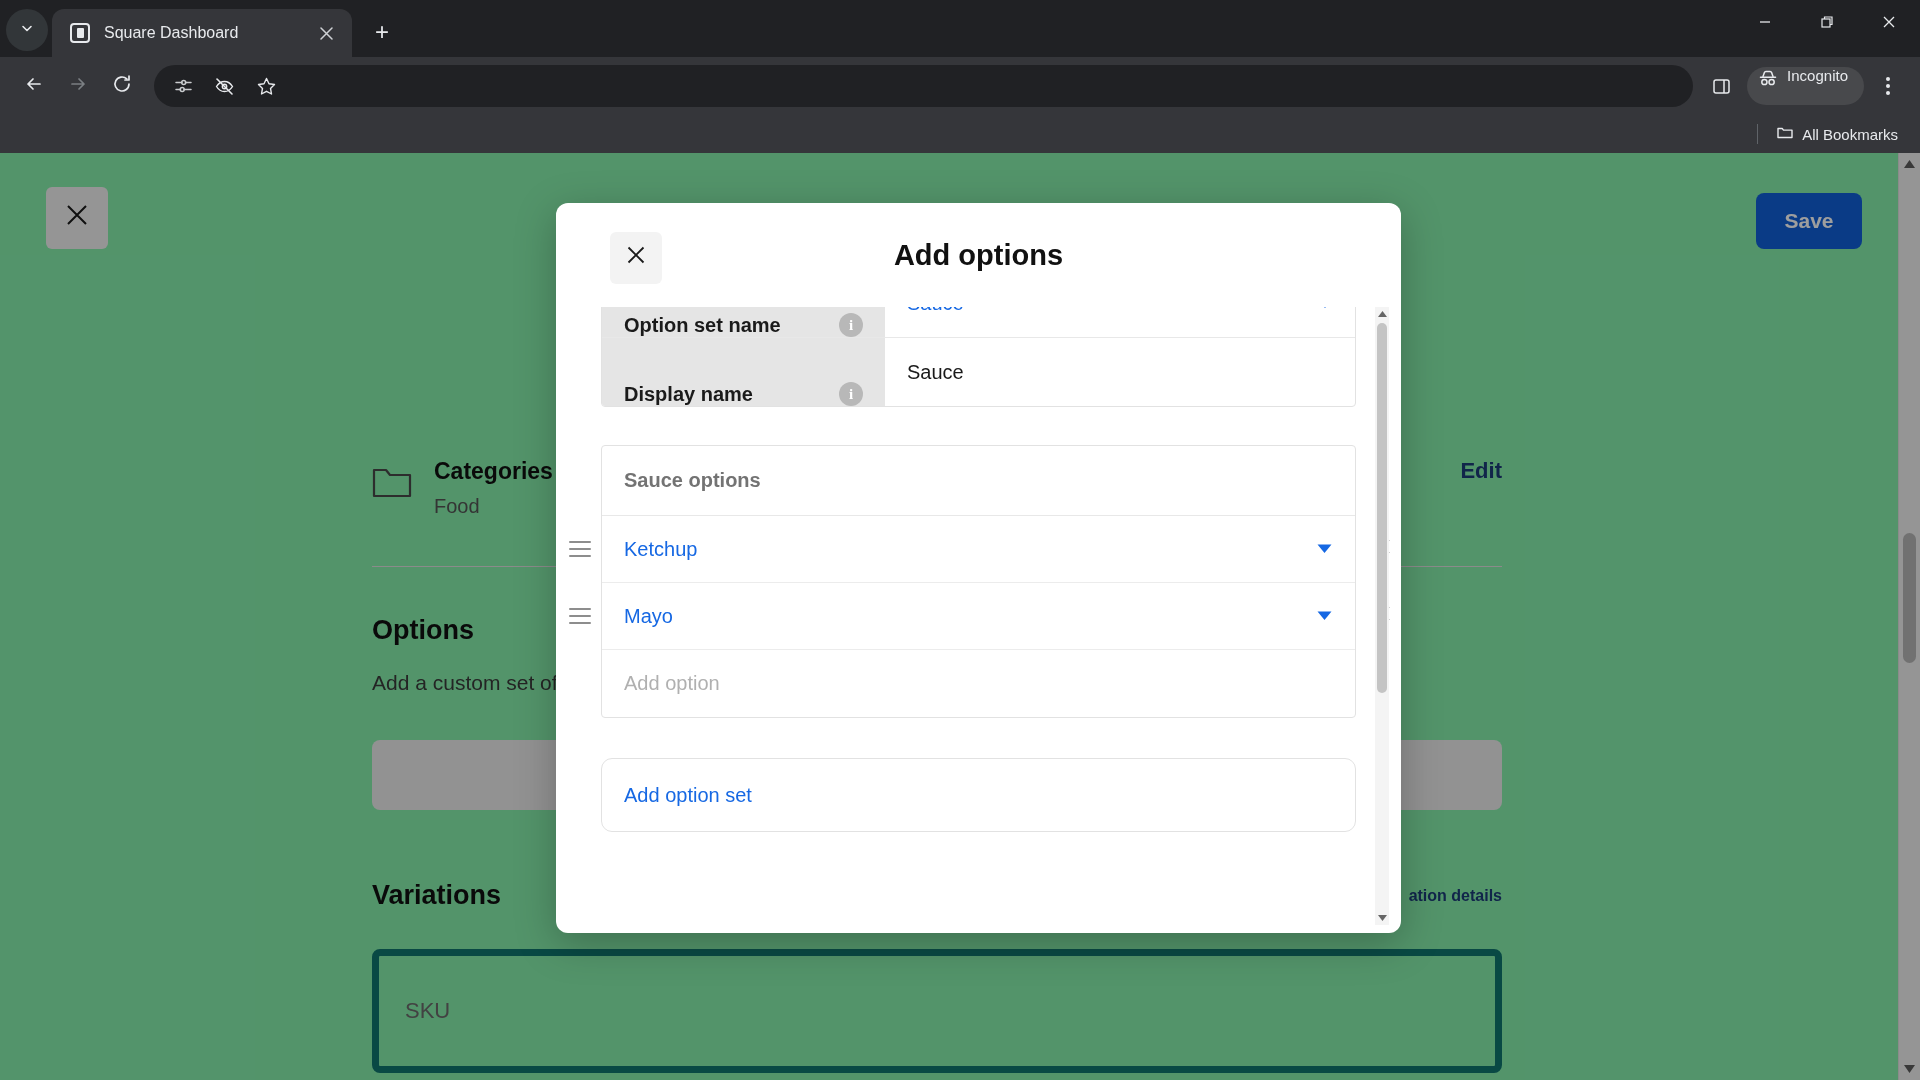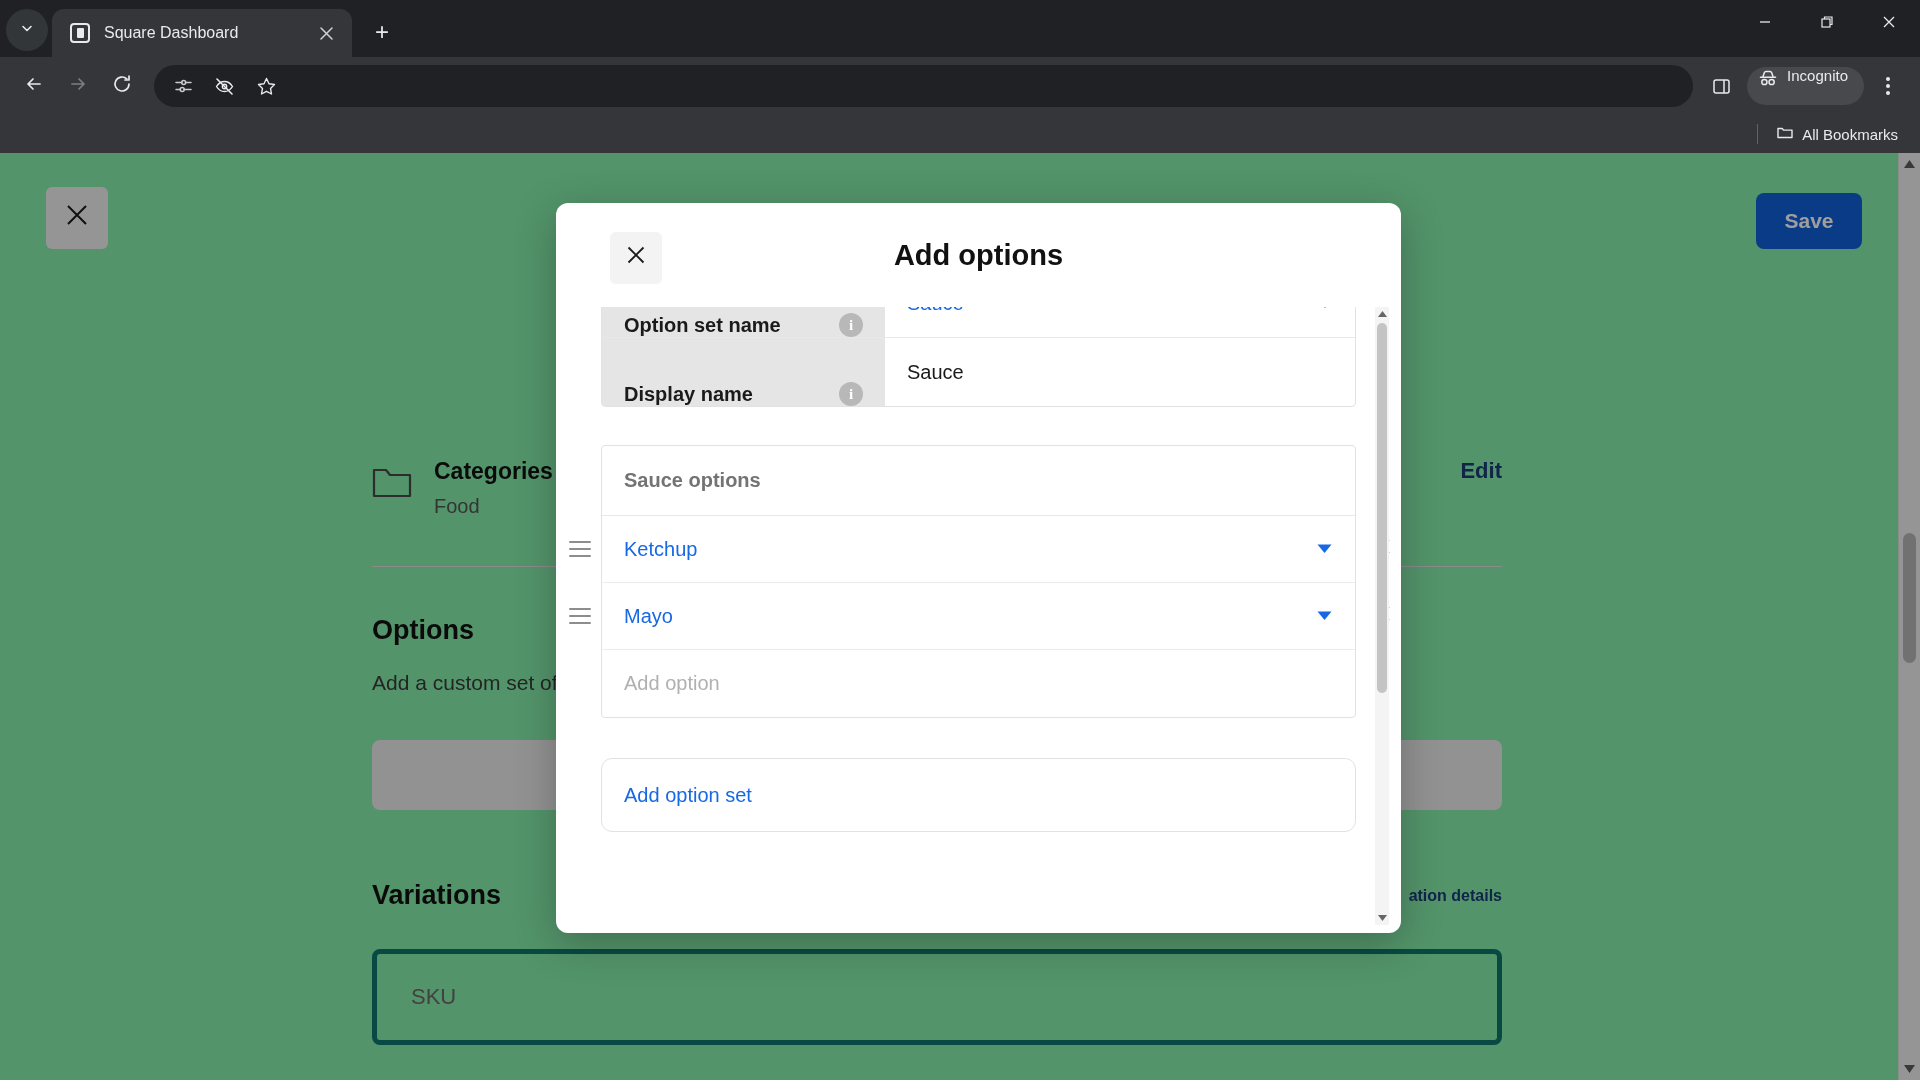--- a/index.html
+++ b/index.html
@@ -232,25 +232,25 @@
     width: 1130px; height: 70px;
     background: #ececec;
     border-radius: 8px;
   }
 
   .var-head { display: flex; align-items: center; margin-top: 70px; }
   .var-title { font-size: 27px; font-weight: 700; color: #111; }
   .var-link { margin-left: auto; color: #1c3c78; font-size: 16px; font-weight: 700; }
 
   .field {
-    height: 96px;
-    border: 5px solid #0f766e;
+    height: 124px;
+    border: 7px solid #0f766e;
     border-radius: 8px;
     display: flex; align-items: center;
-    padding: 0 34px;
+    padding: 0 26px;
     margin-top: 38px;
     color: #6b6b6b;
     font-size: 22px;
   }
 
   
   .page-scroll {
     position: absolute;
     right: 0; top: 0; bottom: 0;
     width: 22px;

